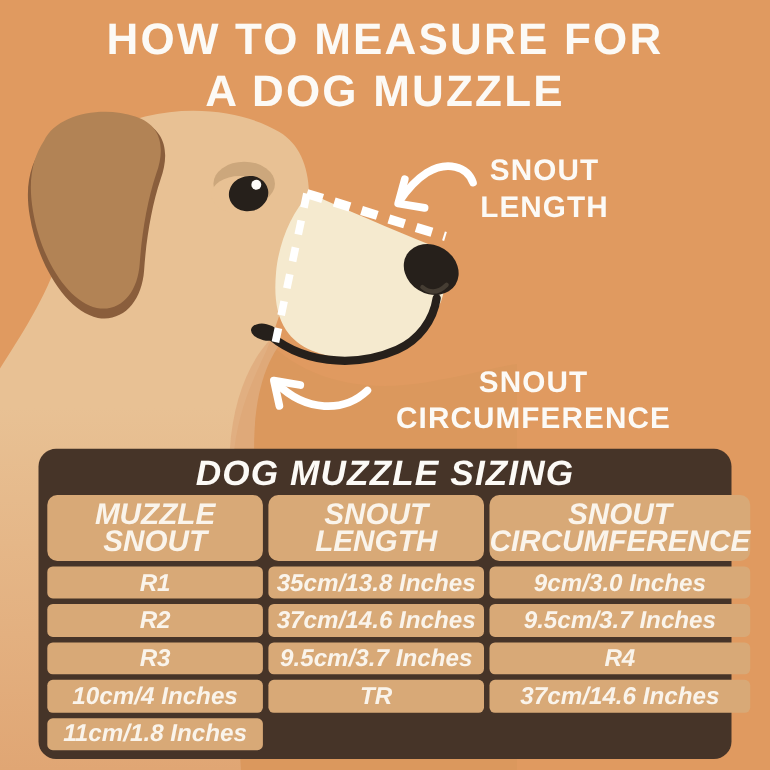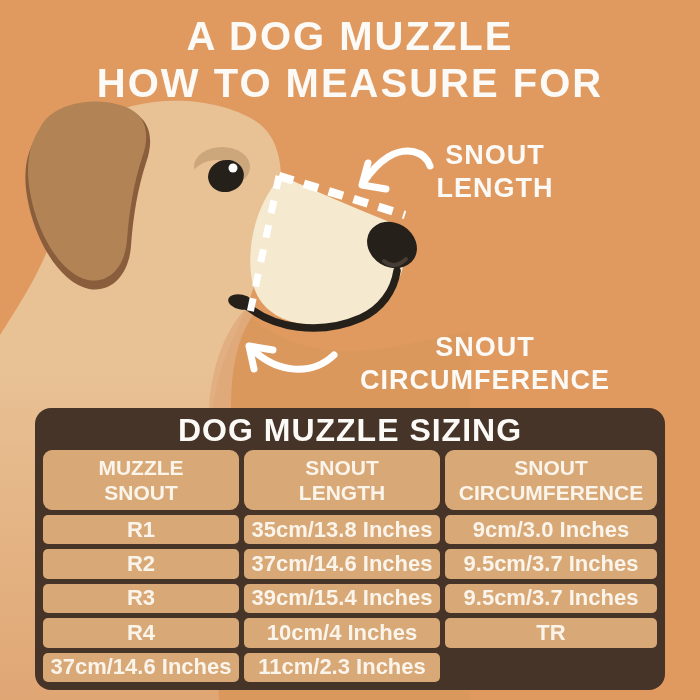--- a/index.html
+++ b/index.html
@@ -17,37 +17,38 @@
   .annot{
     position:absolute;text-align:center;color:#FCFAF6;font-weight:700;
     font-size:27px;line-height:33px;letter-spacing:1px;
   }
   .annot-length{left:405px;top:139px;width:180px;}
   .annot-circ{left:320px;top:331px;width:330px;}
   .sizing-table{
     position:absolute;left:35px;top:408px;width:630px;height:282px;
     background:#463428;border-radius:16px;box-sizing:border-box;
     padding:0 8px 8px 8px;
+    font-style:italic;
   }
   .table-title{
     height:42px;line-height:44px;text-align:center;color:#FCFAF6;
     font-weight:700;font-size:32px;letter-spacing:1px;
   }
   .table-grid{
     display:grid;height:232px;
     grid-template-columns:196px 196px 1fr;
     grid-template-rows:60px repeat(5, 1fr);
     gap:5px;
   }
   .cell{
     background:#D8A977;border-radius:5px;
     display:flex;flex-direction:column;align-items:center;justify-content:center;
     color:#FAF4EB;font-weight:700;text-align:center;
   }
-  .cell.hdr{font-size:21px;line-height:25px;border-radius:9px;}
+  .cell.hdr{font-size:27px;line-height:25px;border-radius:9px;}
   .cell.data{font-size:22px;flex-direction:row;}
 </style>
 </head>
 <body>
 
 <div class="stage">
 
   <svg class="dog-art" viewBox="0 0 700 700" aria-hidden="true">
     <defs>
       <linearGradient id="bodyGrad" x1="0" y1="0" x2="0" y2="1">
@@ -86,22 +87,22 @@
       <path d="M368,163 L362,185 L386,189"></path>
     </g>
 
     <g stroke="#FFFFFF" stroke-width="7" fill="none" stroke-linecap="round" stroke-linejoin="round">
       <path d="M334,355 C313,375 278,375 251,348"></path>
       <path d="M254,369 L249,346 L273,350"></path>
     </g>
   </svg>
 
   <div class="page-title">
+    <div>HOW TO MEASURE FOR</div>
     <div>A DOG MUZZLE</div>
-    <div>HOW TO MEASURE FOR</div>
   </div>
 
   <div class="annot annot-length">
     <div>SNOUT</div>
     <div>LENGTH</div>
   </div>
   <div class="annot annot-circ">
     <div>SNOUT</div>
     <div>CIRCUMFERENCE</div>
   </div>
@@ -125,26 +126,25 @@
 
       <div class="cell data">R1</div>
       <div class="cell data">35cm/13.8 Inches</div>
       <div class="cell data">9cm/3.0 Inches</div>
 
       <div class="cell data">R2</div>
       <div class="cell data">37cm/14.6 Inches</div>
       <div class="cell data">9.5cm/3.7 Inches</div>
 
       <div class="cell data">R3</div>
-      <div class="cell data">39cm/15.4 Inches</div>
       <div class="cell data">9.5cm/3.7 Inches</div>
 
       <div class="cell data">R4</div>
       <div class="cell data">10cm/4 Inches</div>
 
       <div class="cell data">TR</div>
       <div class="cell data">37cm/14.6 Inches</div>
-      <div class="cell data">11cm/2.3 Inches</div>
+      <div class="cell data">11cm/1.8 Inches</div>
 
     </div>
   </div>
 
 </div>
 
 </body></html>

